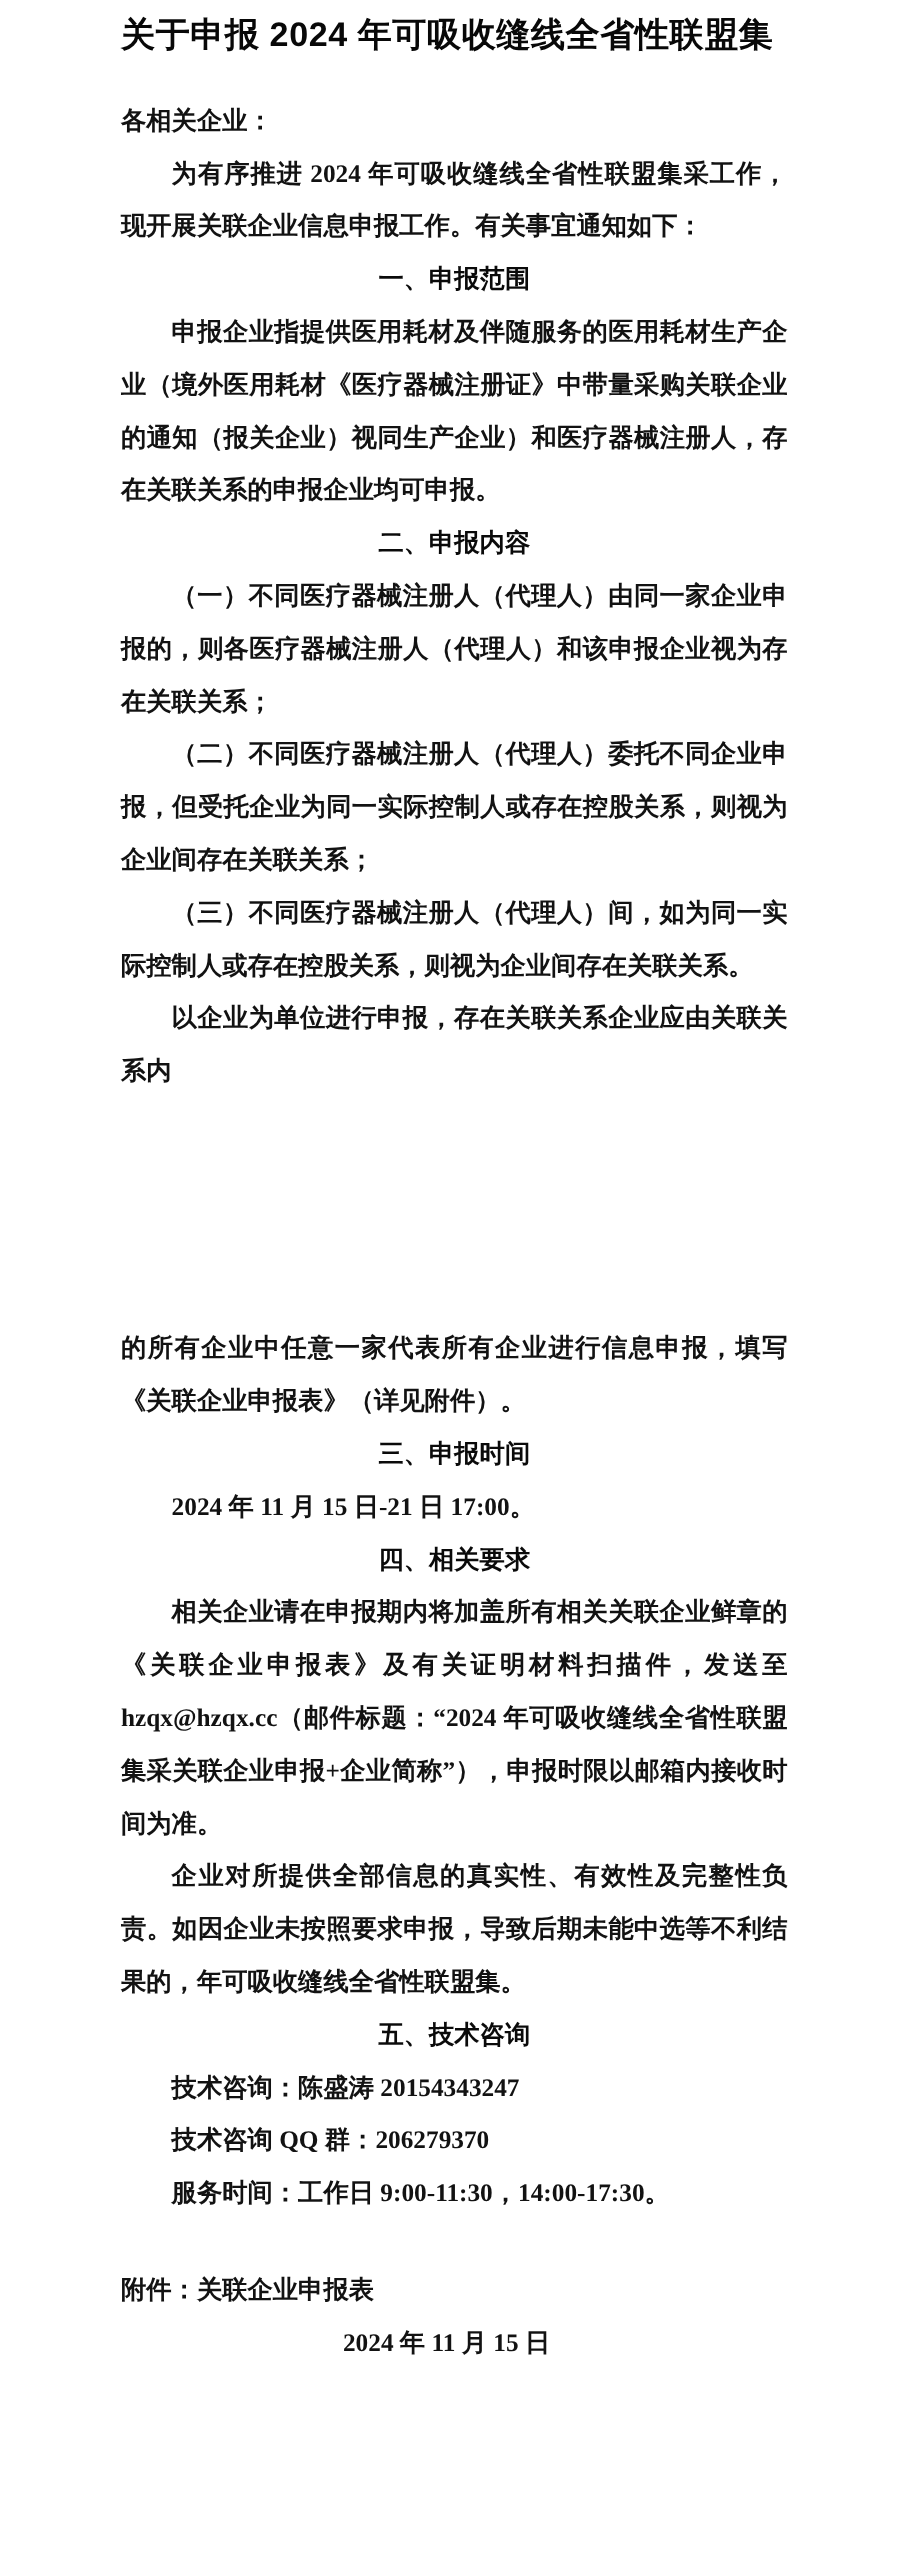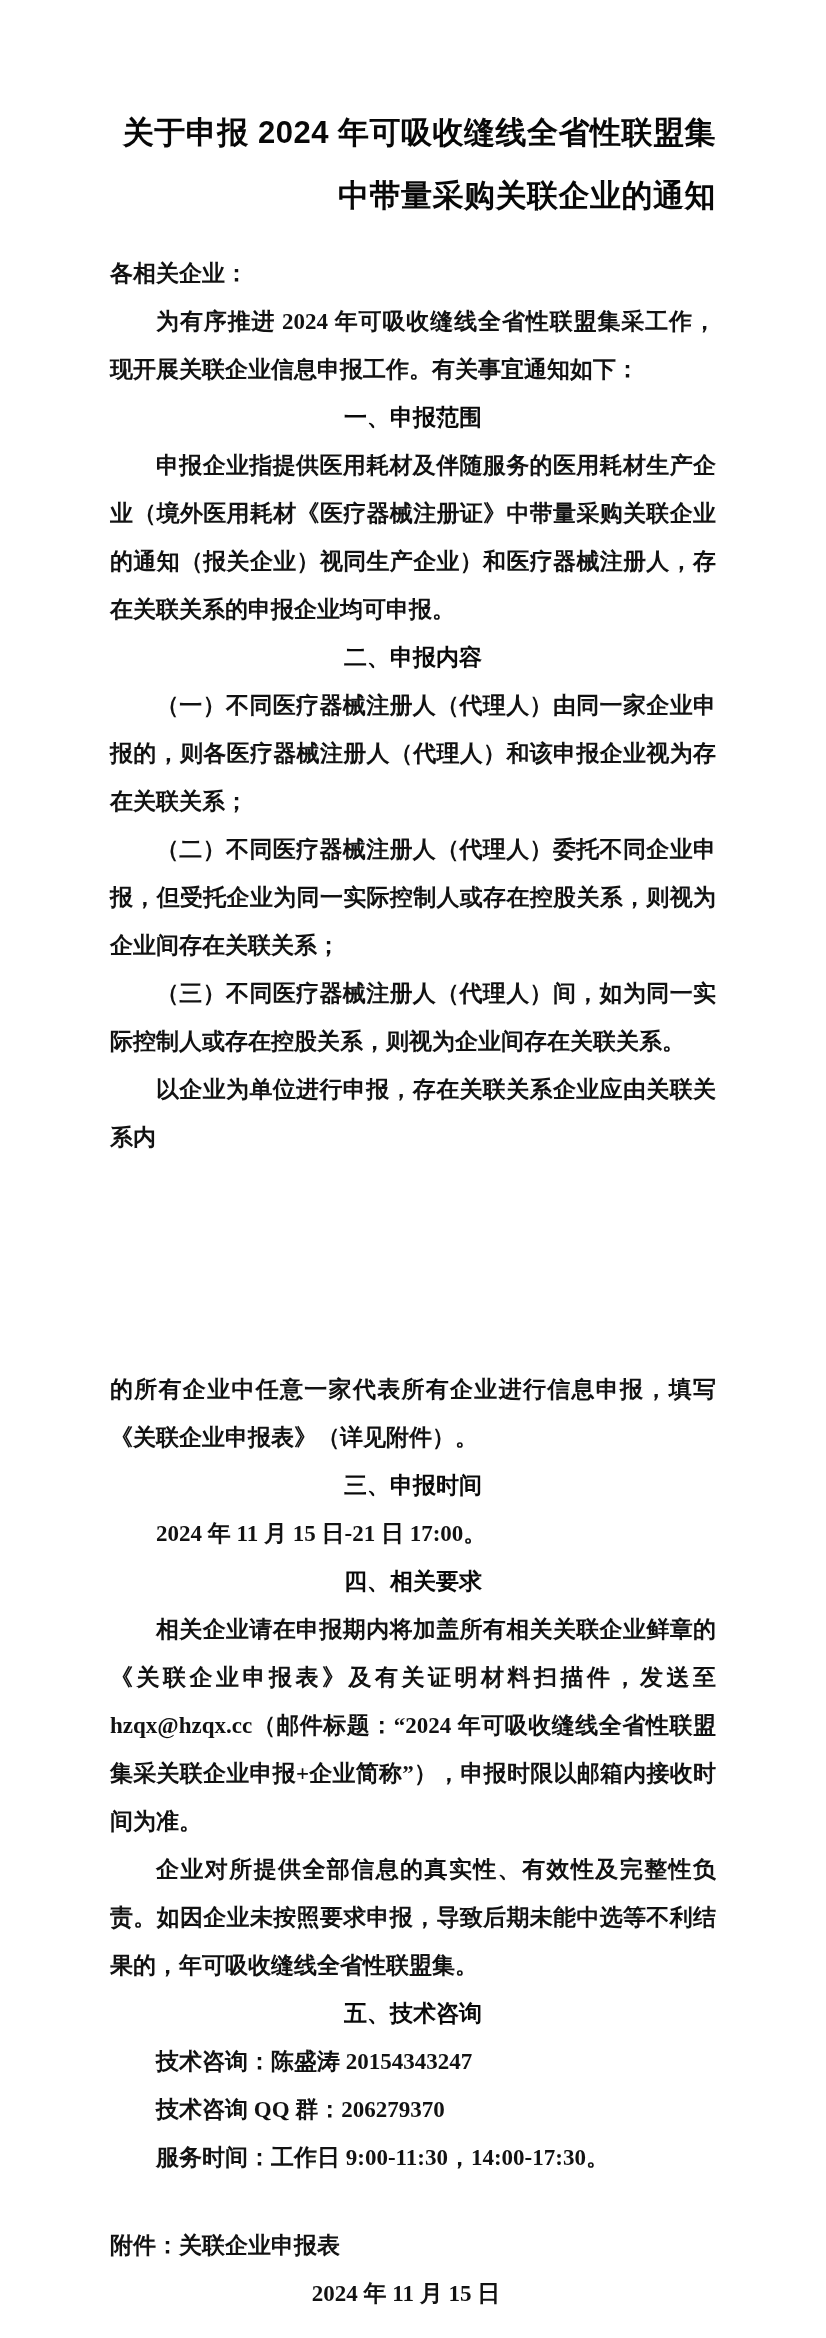--- a/index.html
+++ b/index.html
@@ -12,26 +12,25 @@
     font-family: "Liberation Serif", "DejaVu Serif", serif;
     overflow: hidden;
   }
   .doc {
     position: absolute;
     left: 110px;
     top: 0;
     width: 606px;
   }
   .title {
-    padding-top: 101px;
     font-family: "Liberation Sans", "DejaVu Sans", sans-serif;
     font-weight: 700;
     font-size: 31px;
     line-height: 63px;
-    text-align: right;
+    text-align: left;
     letter-spacing: 0.5px;
     color: #080808;
   }
   .title .title-line { display: block; }
   .salutation { margin-top: 23px; }
   p, h2 {
     margin: 0;
     font-size: 23px;
     line-height: 48px;
     text-align: justify;
@@ -52,21 +51,20 @@
   }
 </style>
 </head>
 <body>
 
 <div class="page">
   <div class="doc">
 
     <div class="title">
       <span class="title-line">关于申报 2024 年可吸收缝线全省性联盟集</span>
-      <span class="title-line">中带量采购关联企业的通知</span>
     </div>
 
     <p class="salutation">各相关企业：</p>
 
     <p class="indent">为有序推进 2024 年可吸收缝线全省性联盟集采工作，现开展关联企业信息申报工作。有关事宜通知如下：</p>
 
     <h2>一、申报范围</h2>
     <p class="indent">申报企业指提供医用耗材及伴随服务的医用耗材生产企业（境外医用耗材《医疗器械注册证》中带量采购关联企业的通知（报关企业）视同生产企业）和医疗器械注册人，存在关联关系的申报企业均可申报。</p>
 
     <h2>二、申报内容</h2>

